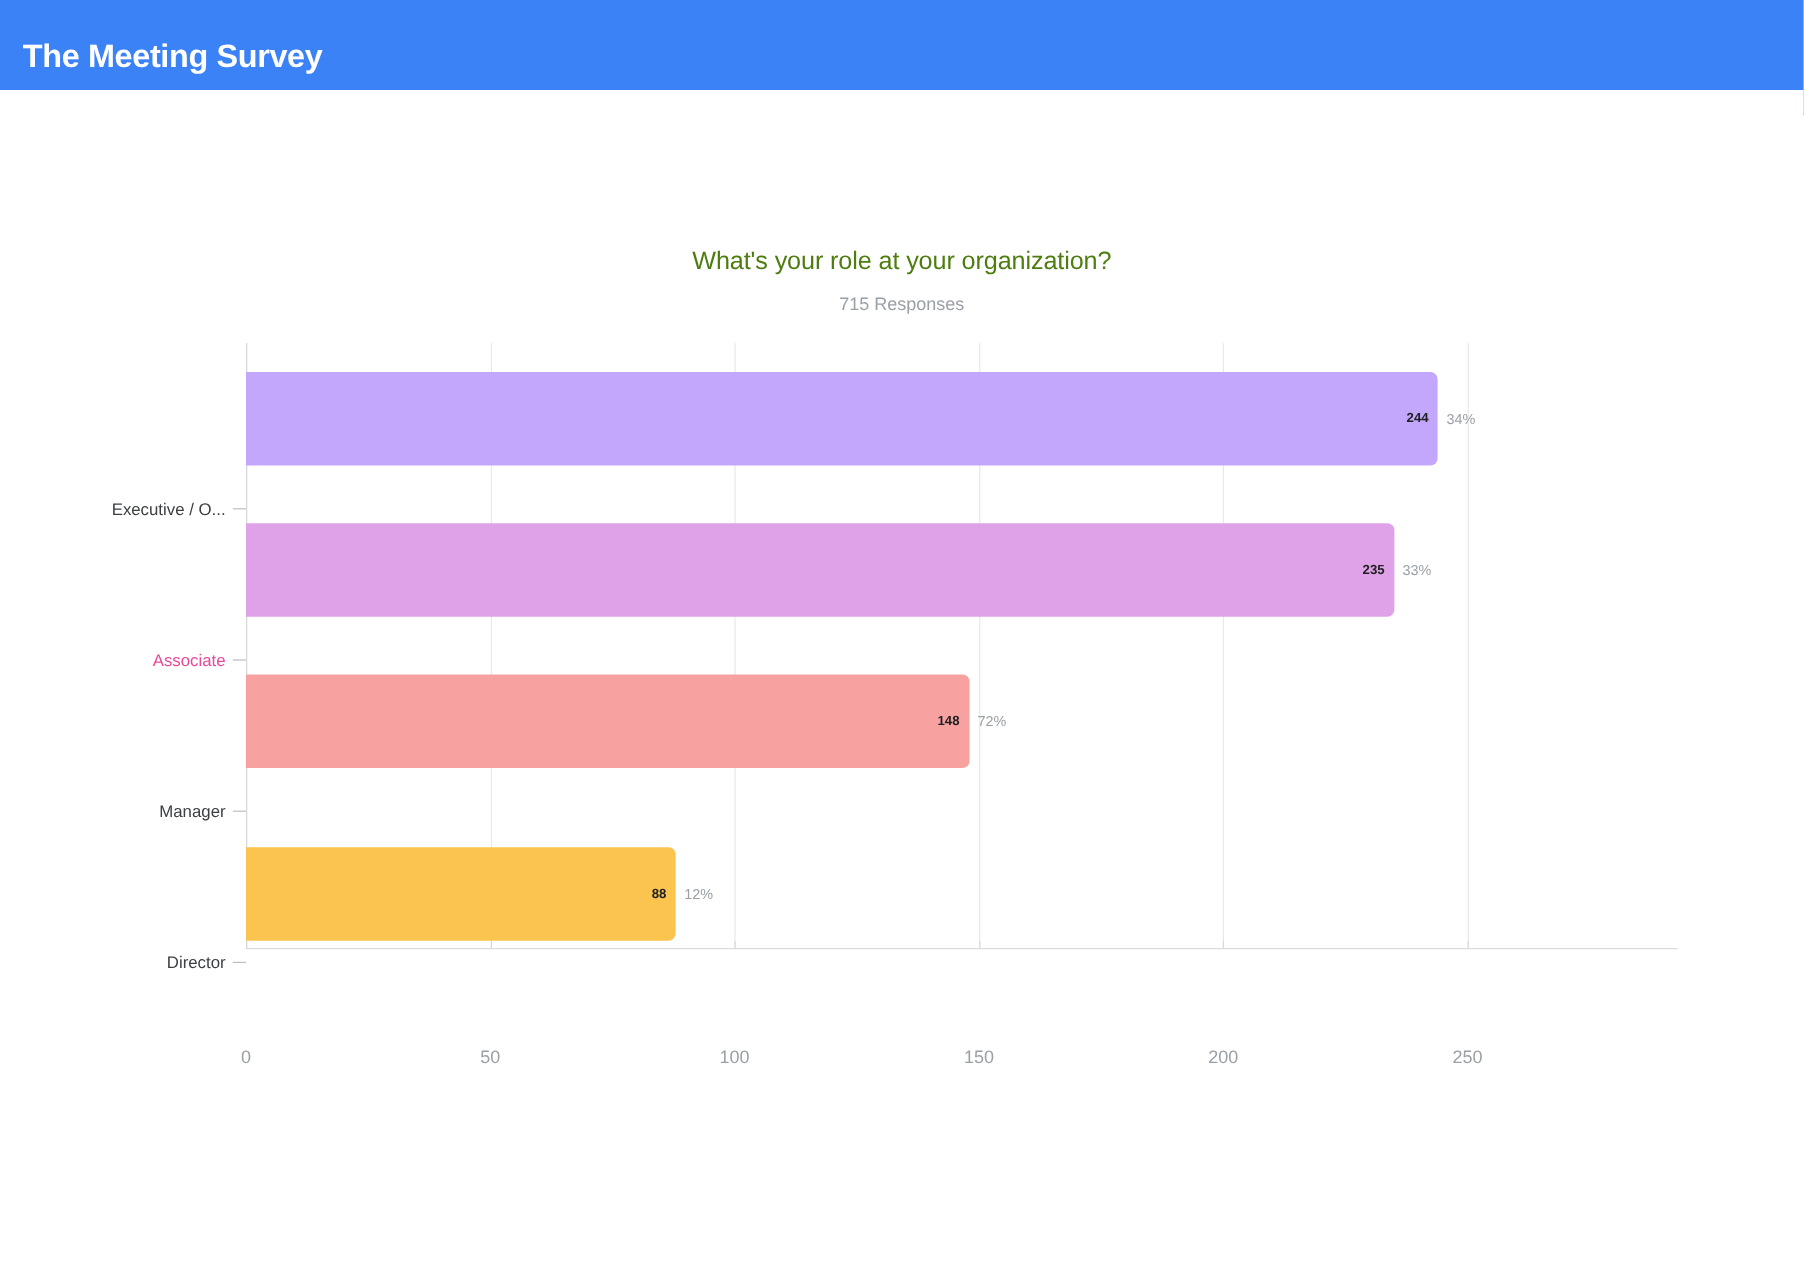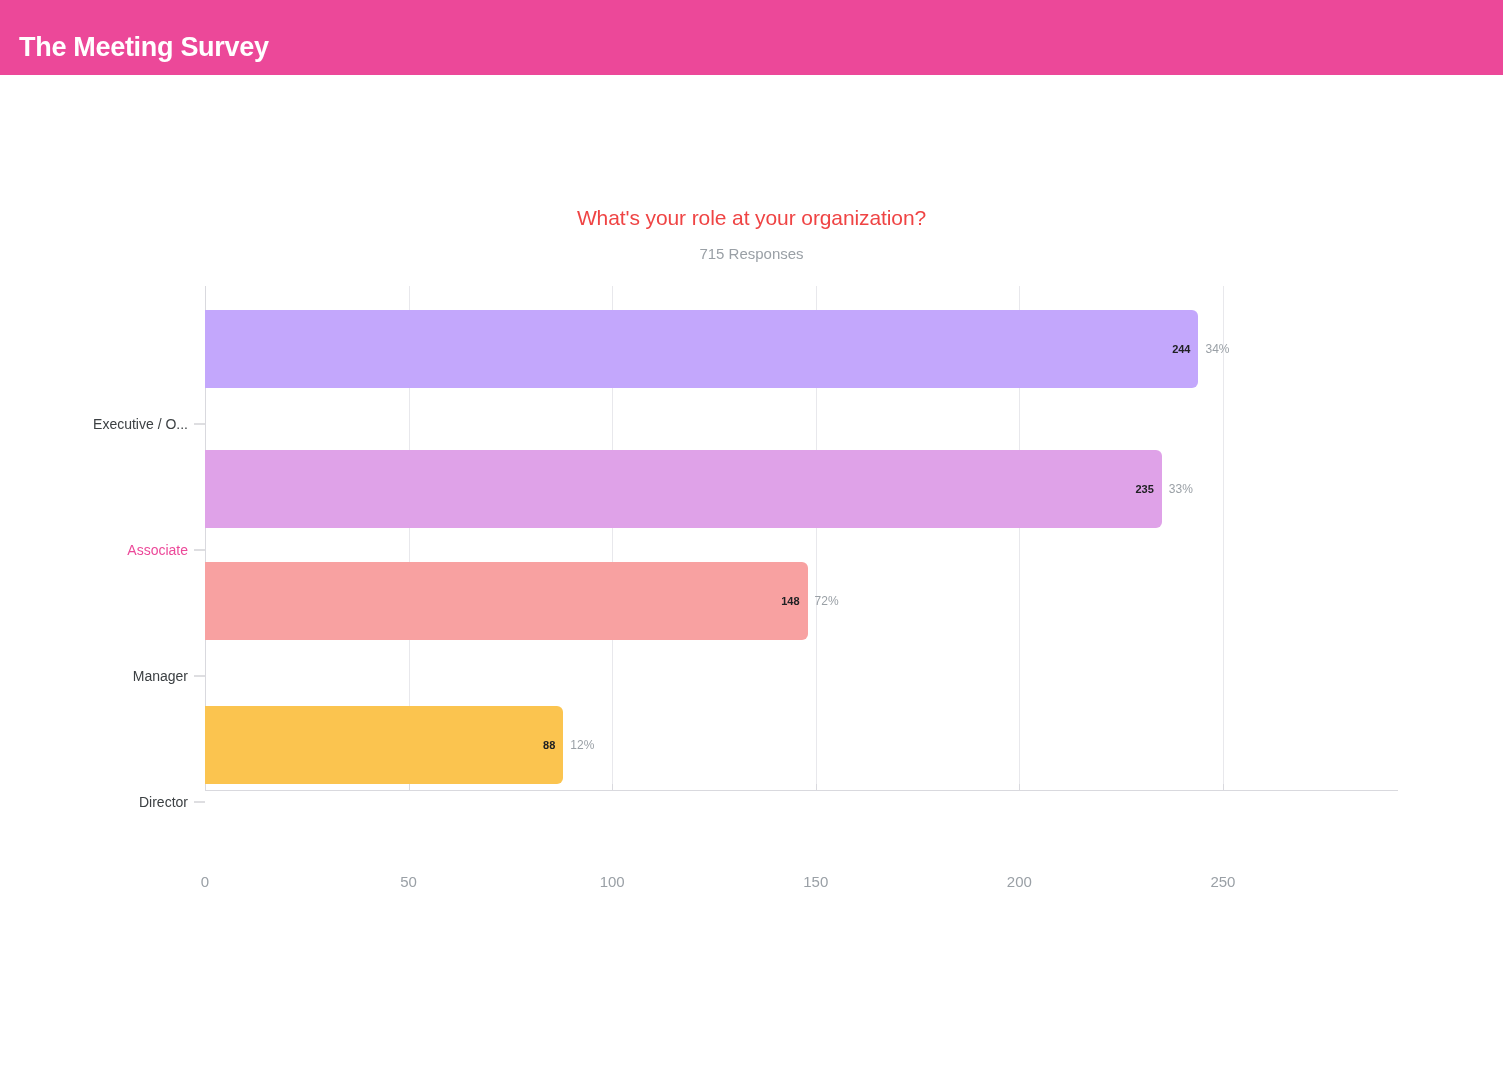--- a/index.html
+++ b/index.html
@@ -10,21 +10,21 @@
     font-family: "Liberation Sans", sans-serif;
     overflow: hidden;
   }
 
   
   .app-header {
     position: absolute;
     top: 0; left: 0;
     width: 1503px;
     height: 96px;
-    background: #ec4899;
+    background: #3b82f6;
     border-bottom: 2px solid #3f8ae0;
     display: flex;
     align-items: center;
   }
   .app-title {
     color: #ffffff;
     font-size: 27px;
     font-weight: bold;
     letter-spacing: -0.3px;
     padding-left: 19px;
@@ -40,21 +40,21 @@
     background: #ffffff;
   }
 
   .chart-title {
     position: absolute;
     top: 131px;
     left: 0;
     width: 1503px;
     text-align: center;
     font-size: 21px;
-    color: #ef4444;
+    color: #4d7c0f;
     letter-spacing: -0.1px;
   }
   .chart-subtitle {
     position: absolute;
     top: 170px;
     left: 0;
     width: 1503px;
     text-align: center;
     font-size: 15px;
     color: #9aa0a6;
@@ -191,21 +191,21 @@
       <div class="cat-label" style="top: 727px; color: rgb(60, 64, 67);">Director</div>
       <div class="cat-tick" style="top: 727px;"></div>
     </div>
 
   <div class="plot-area" id="bars-host">
       <div class="bar-row" style="top: 24px; width: 1193px;">
         <div class="bar" style="width: 993.488px; background: rgb(195, 167, 252);"></div>
         <div class="bar-value" style="left: 985.488px; transform: translate(-100%, -50%); color: rgb(32, 33, 36);">244</div>
         <div class="bar-percent" style="left: 1000.49px; color: rgb(154, 160, 166);">34%</div>
       </div>
-      <div class="bar-row" style="top: 164px; width: 1193px;">
+      <div class="bar-row" style="top: 150px; width: 1193px;">
         <div class="bar" style="width: 956.843px; background: rgb(223, 162, 232);"></div>
         <div class="bar-value" style="left: 948.843px; transform: translate(-100%, -50%); color: rgb(32, 33, 36);">235</div>
         <div class="bar-percent" style="left: 963.843px; color: rgb(154, 160, 166);">33%</div>
       </div>
       <div class="bar-row" style="top: 276px; width: 1193px; padding-left: 16px;">
         <div class="bar" style="width: 602.608px; background: rgb(248, 161, 161);"></div>
         <div class="bar-value" style="left: 594.608px; transform: translate(-100%, -50%); color: rgb(32, 33, 36);">148</div>
         <div class="bar-percent" style="left: 609.608px; color: rgb(154, 160, 166);">72%</div>
       </div>
       <div class="bar-row" style="top: 420px; width: 1193px;">

